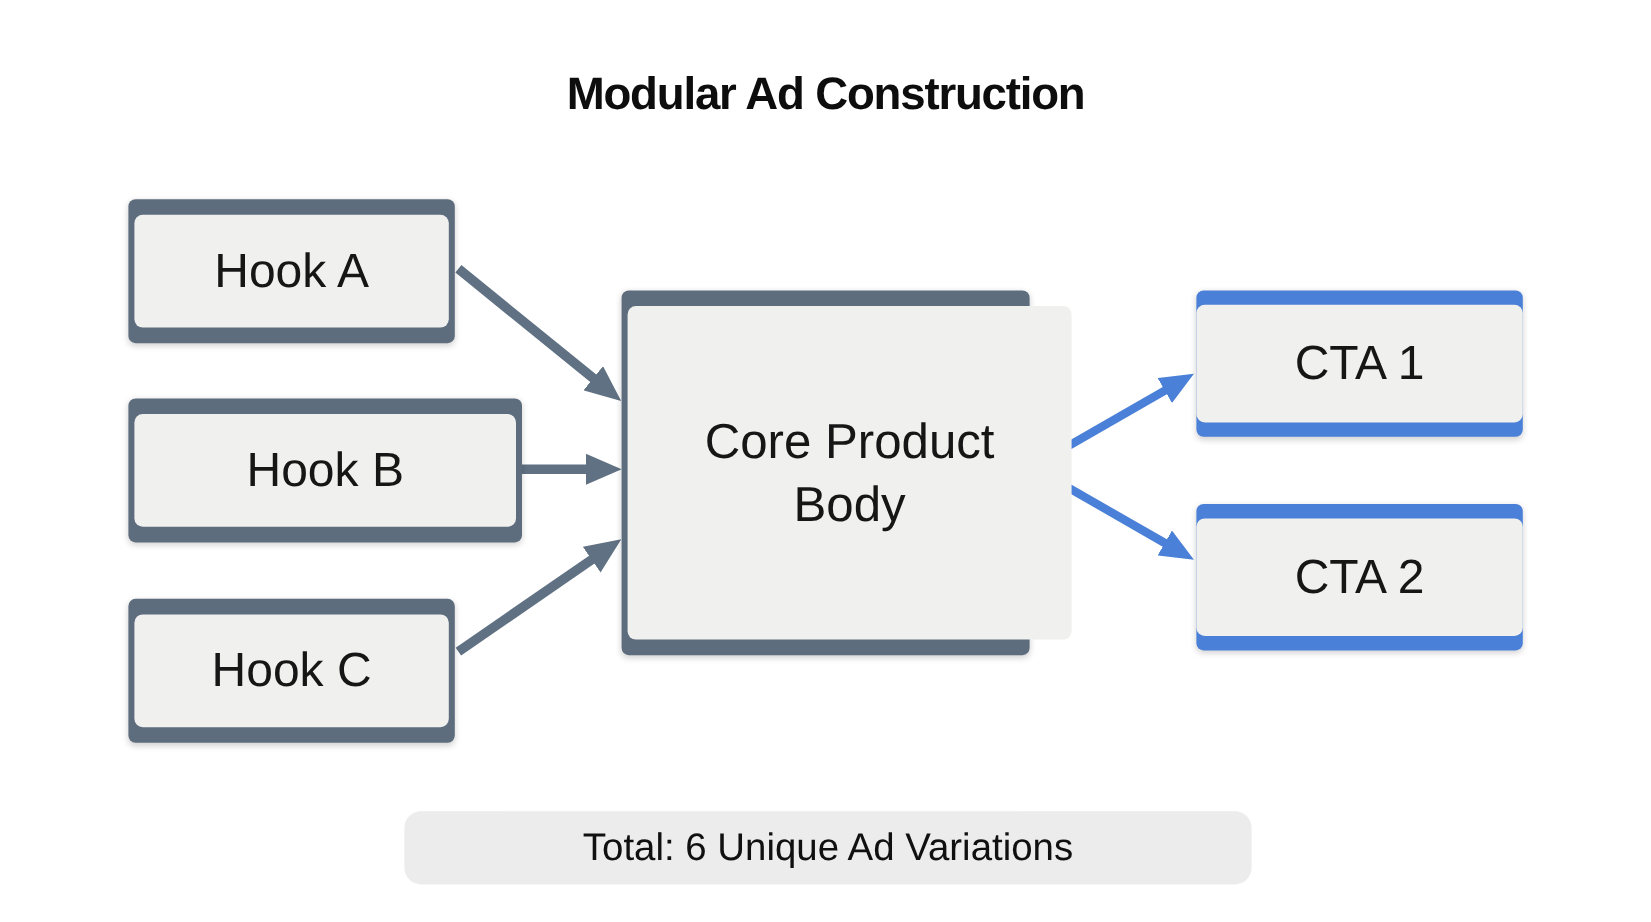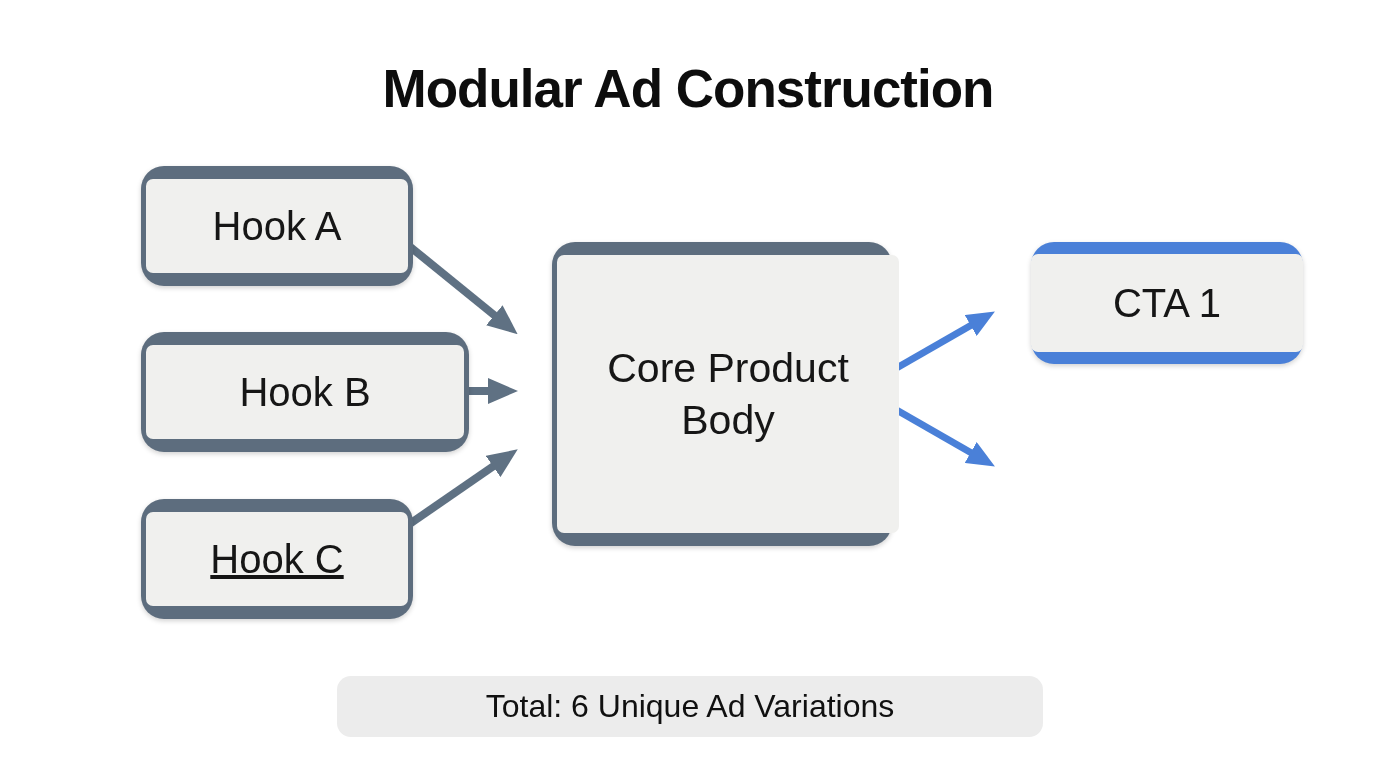--- a/index.html
+++ b/index.html
@@ -10,60 +10,59 @@
     position: relative;
     overflow: hidden;
     color: #141414;
   }
   .stage { position: absolute; inset: 0; width: 1376px; height: 768px; }
 
   .title {
     position: absolute;
     top: 58px; left: 0; width: 1376px;
     text-align: center;
-    font-size: 53px;
+    font-size: 38px;
     font-weight: bold;
     letter-spacing: -1px;
     color: #0d0d0d;
   }
 
   svg.arrows { position: absolute; inset: 0; }
 
   .node {
     position: absolute;
-    border-radius: 23px;
+    border-radius: 6px;
     box-shadow: 0 2px 5px rgba(0,0,0,0.18);
     box-sizing: border-box;
-    margin-left: 34px;
   }
   .node .inner {
     width: 100%; height: 100%;
     background: var(--box_fill);
     border-radius: 7px;
     display: flex;
     align-items: center;
     justify-content: center;
     text-align: center;
     font-size: 40px;
     font-weight: 500;
     line-height: 1.3;
     color: #161616;
   }
   .node.slate { background: var(--slate); padding: 13px 5px; }
   .node.blue  { background: var(--blue);  padding: 12px 0; }
 
   .hook-a { left: 107px; top: 166px; width: 272px; height: 120px; }
   .hook-b { left: 107px; top: 332px; width: 328px; height: 120px; }
-  .hook-c { left: 107px; top: 499px; width: 272px; height: 120px; text-decoration: underline; }
+  .hook-c { left: 107px; top: 499px; width: 272px; height: 120px; }
 
   .core {
     left: 518px; top: 242px; width: 340px; height: 304px;
     padding: 15px 6px;
   }
-  .core .inner { font-size: 41px; line-height: 1.28; padding: 0 6px; }
+  .core .inner { font-size: 41px; line-height: 1.28; padding: 0 20px; }
 
   .cta-1 { left: 997px; top: 242px; width: 272px; height: 122px; }
   .cta-2 { left: 997px; top: 420px; width: 272px; height: 122px; }
 
   .total-pill {
     position: absolute;
     left: 337px; top: 676px;
     width: 706px; height: 61px;
     background: var(--pill_fill);
     border-radius: 14px;
@@ -111,16 +110,19 @@
   </div>
 
   <div class="node slate core">
     <div class="inner">Core Product Body</div>
   </div>
 
   <div class="node blue cta-1">
     <div class="inner">CTA 1</div>
   </div>
 
+  <div class="node blue cta-2">
+    <div class="inner">CTA 2</div>
+  </div>
 
   <div class="total-pill">Total: 6 Unique Ad Variations</div>
 
 </div>
 
 </body></html>

